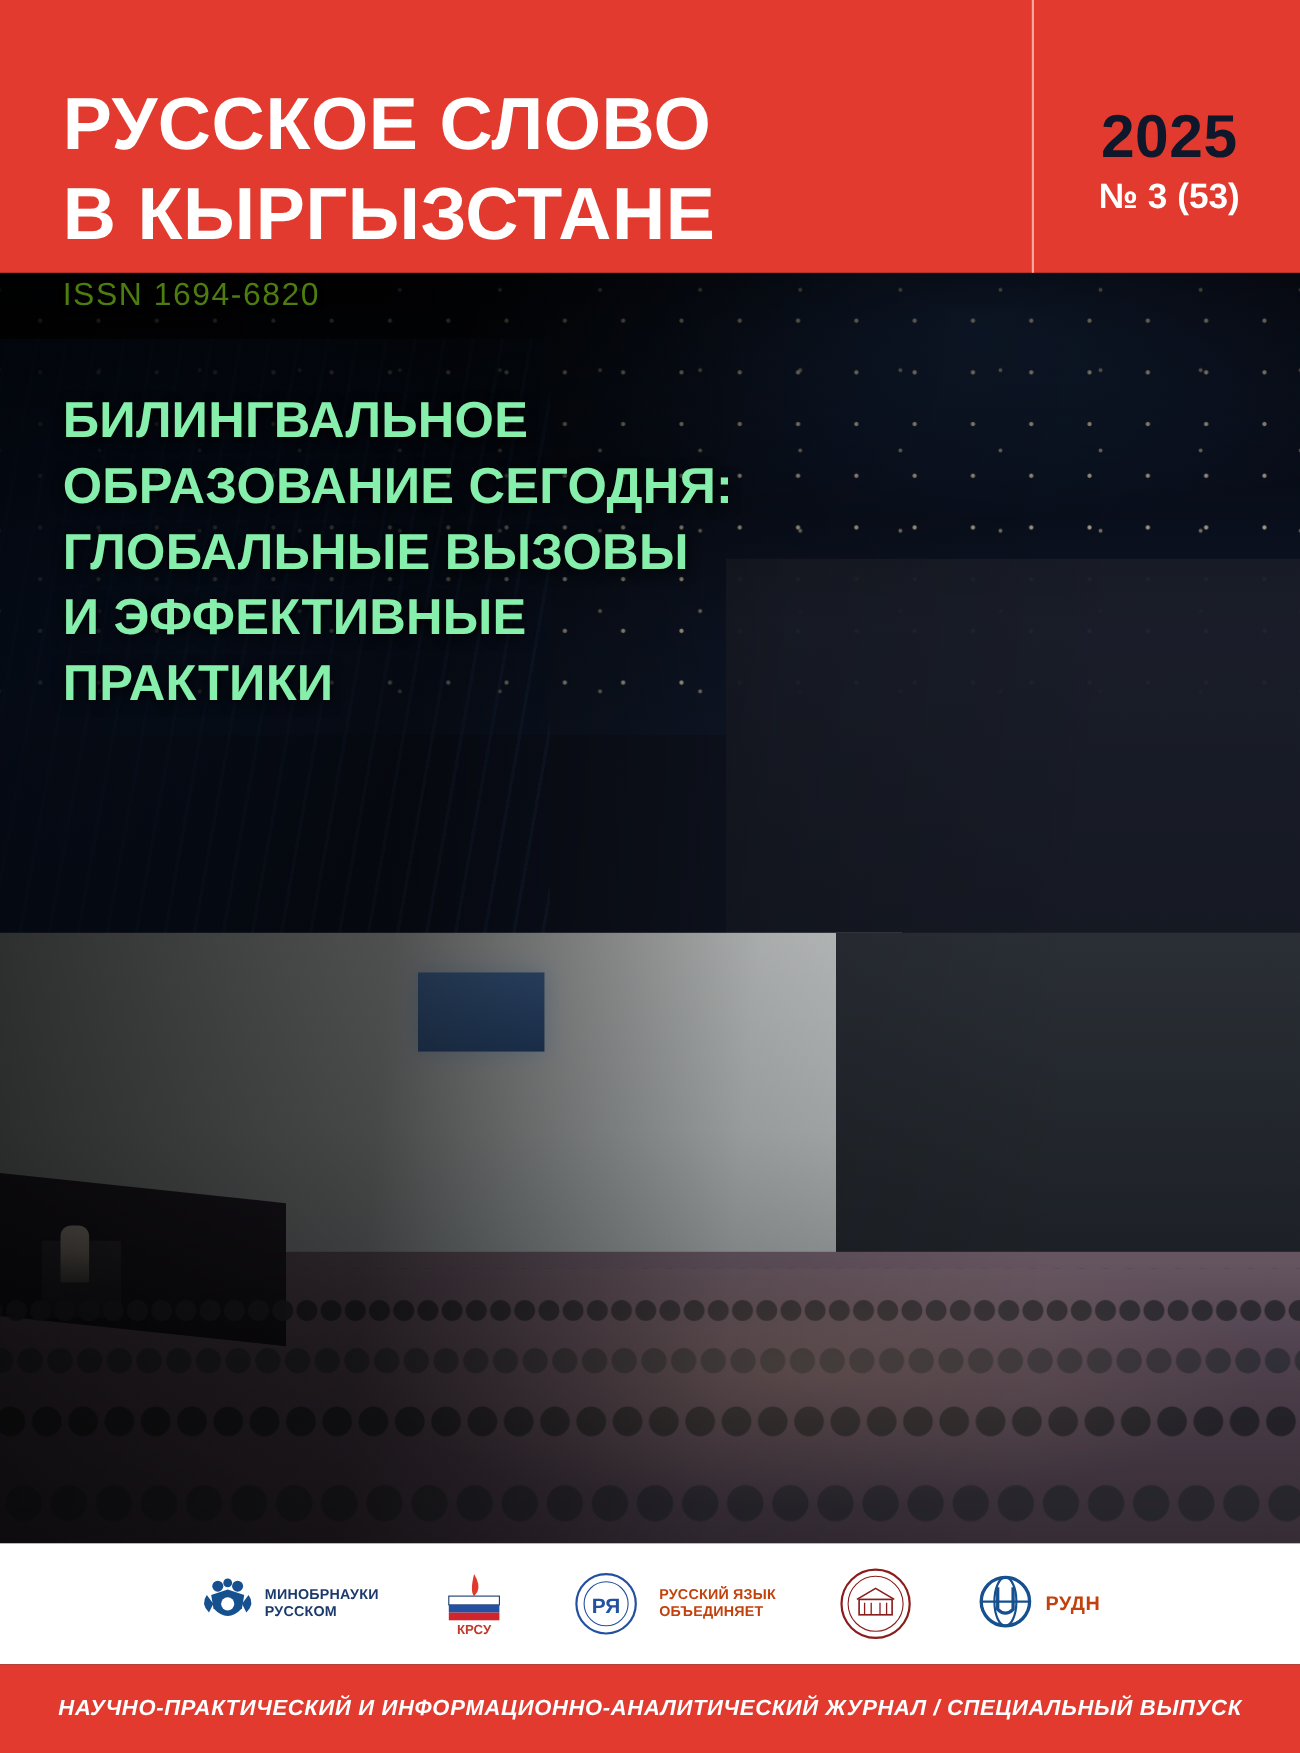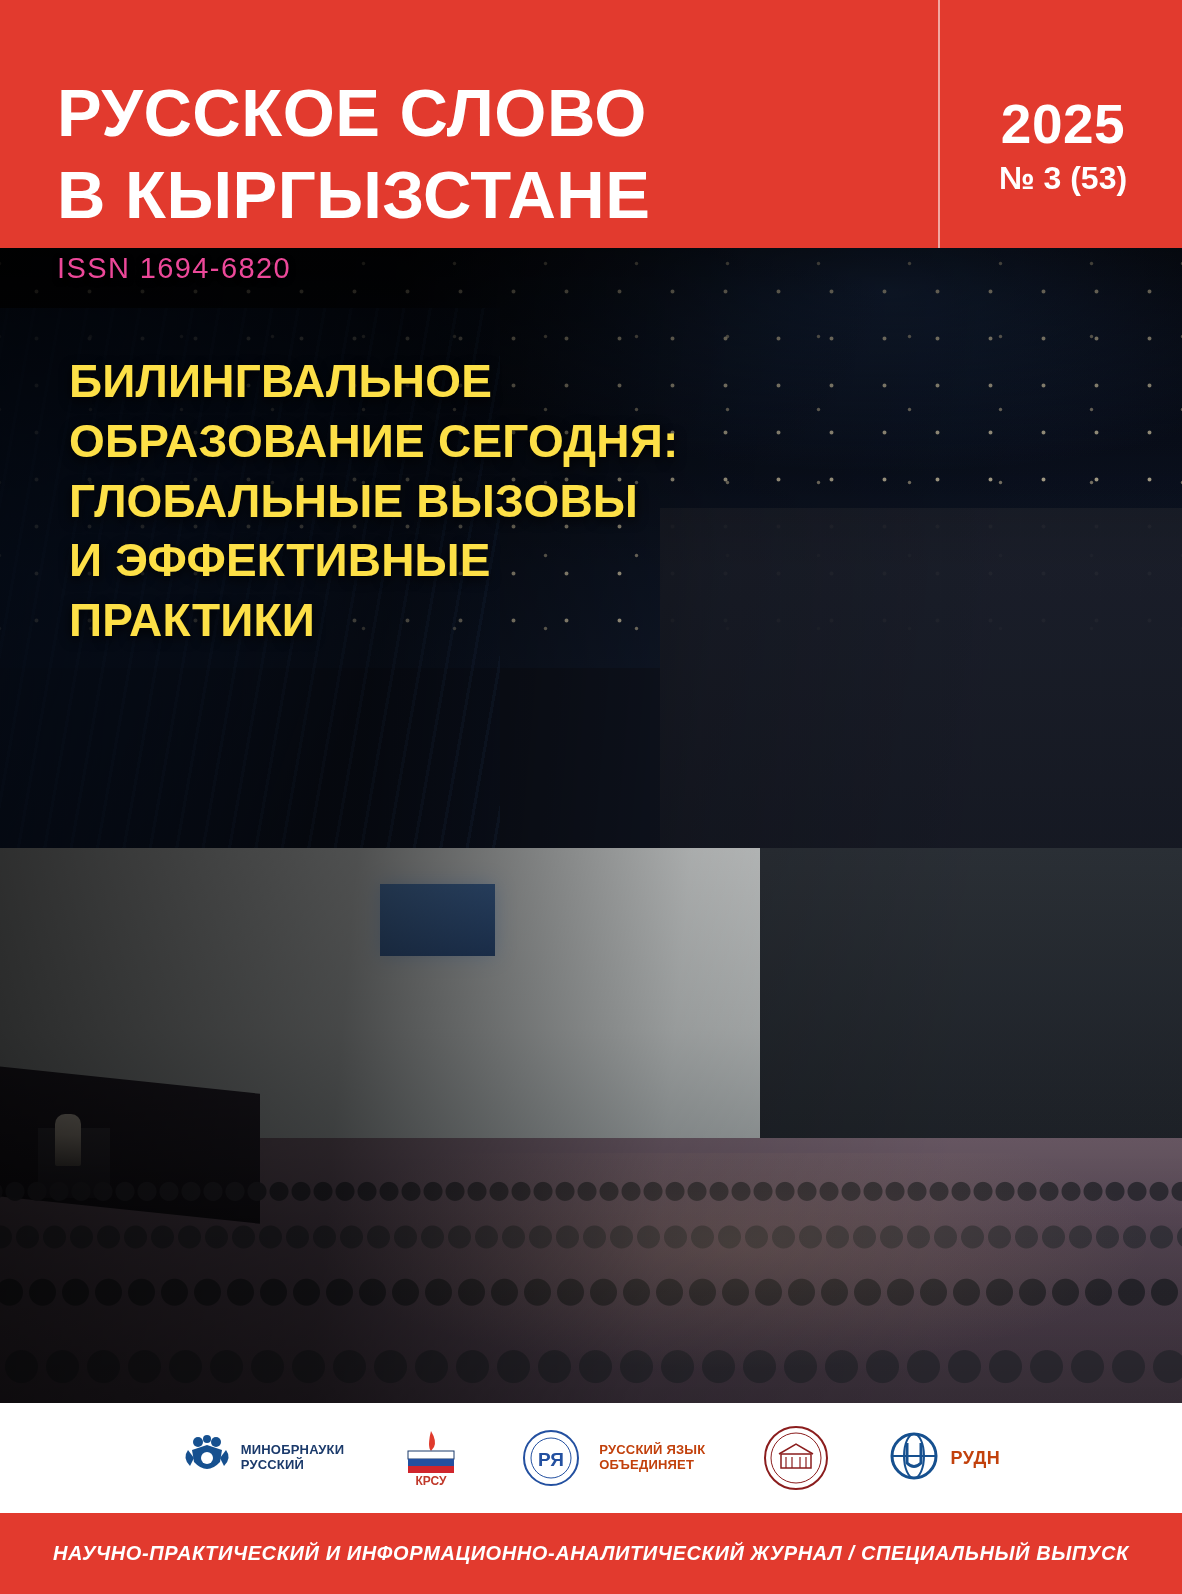--- a/index.html
+++ b/index.html
@@ -45,21 +45,21 @@
     letter-spacing: 0.5px;
     text-transform: uppercase;
     white-space: pre-line;
   }
   .issue-year {
     position: absolute;
     left: 968px;
     top: 92px;
     width: 190px;
     text-align: center;
-    color: #ffffff;
+    color: #0f172a;
     font-size: 55px;
     font-weight: bold;
     letter-spacing: 0.5px;
   }
   .issue-number {
     position: absolute;
     left: 968px;
     top: 160px;
     width: 190px;
     text-align: center;
@@ -213,33 +213,33 @@
     background:
       linear-gradient(95deg, rgba(0,0,0,0.80) 0%, rgba(0,0,0,0.62) 32%, rgba(0,0,0,0.18) 58%, rgba(0,0,0,0.05) 80%),
       linear-gradient(180deg, rgba(0,0,0,0.55) 0%, rgba(0,0,0,0.0) 28%);
   }
 
   
   .issn {
     position: absolute;
     left: 57px;
     top: 252px;
-    color: #ec4899;
+    color: #4d7c0f;
     font-size: 29px;
     letter-spacing: 1.4px;
     z-index: 12;
     text-shadow: 0 2px 6px rgba(0,0,0,0.8);
     text-align: center;
   }
   .main-title {
     position: absolute;
-    left: 69px;
+    left: 57px;
     top: 352px;
     width: 800px;
-    color: #fde047;
+    color: #86efac;
     font-size: 46px;
     font-weight: bold;
     line-height: 1.3;
     text-transform: uppercase;
     white-space: pre-line;
     letter-spacing: 0.2px;
     z-index: 12;
     text-shadow: 0 3px 12px rgba(0,0,0,0.9);
   }
   .subtitle {
@@ -367,21 +367,21 @@
             <circle cx="16" cy="14" r="5"></circle>
             <circle cx="34" cy="14" r="5"></circle>
             <path d="M25 17 L40 22 L38 34 Q25 48 12 34 L10 22 Z"></path>
             <path d="M6 22 Q0 30 8 38 L12 30 Z"></path>
             <path d="M44 22 Q50 30 42 38 L38 30 Z"></path>
           </g>
           <circle cx="25" cy="30" r="6" fill="#ffffff"></circle>
         </svg>
       </span>
       <span class="logo-text">МИНОБРНАУКИ
-РУССКИЙ</span>
+РУССКОМ</span>
     </div>
 
     <div class="logo">
       <span class="logo-mark">
         <svg width="62" height="62" viewBox="0 0 62 62" aria-hidden="true">
           <path d="M31 4 Q37 14 34 20 Q31 24 31 24 Q27 20 31 4Z" fill="#e03a2c"></path>
           <rect x="8" y="24" width="46" height="8" fill="#ffffff" stroke="#1b3a6b" stroke-width="1"></rect>
           <rect x="8" y="32" width="46" height="7" fill="#2350a0"></rect>
           <rect x="8" y="39" width="46" height="7" fill="#d0252c"></rect>
           <text x="31" y="58" font-size="12" font-weight="bold" fill="#c0392b" text-anchor="middle" font-family="Liberation Sans, sans-serif">КРСУ</text>

